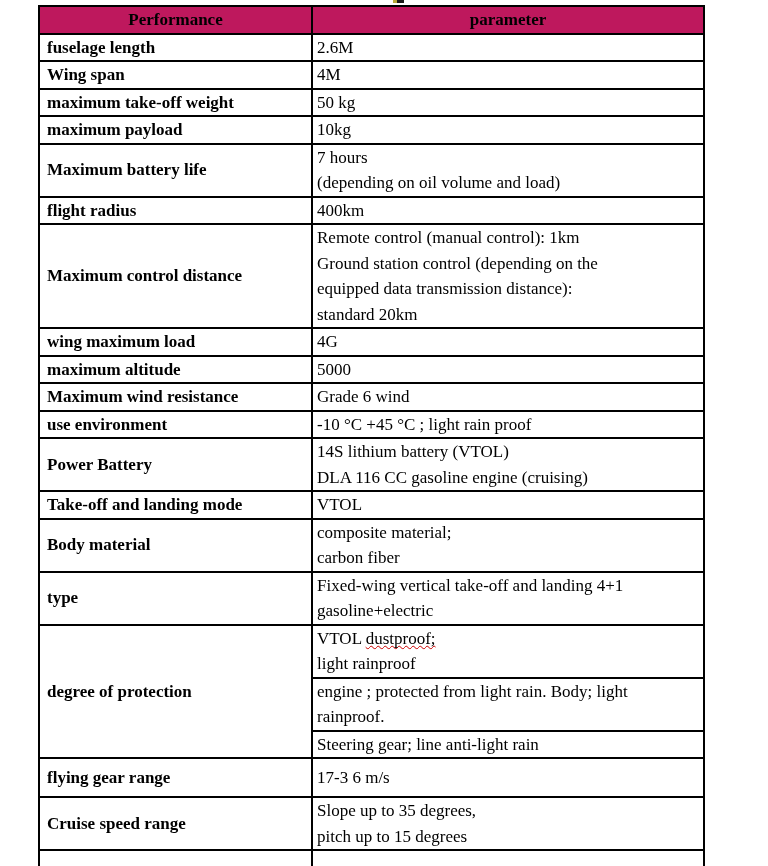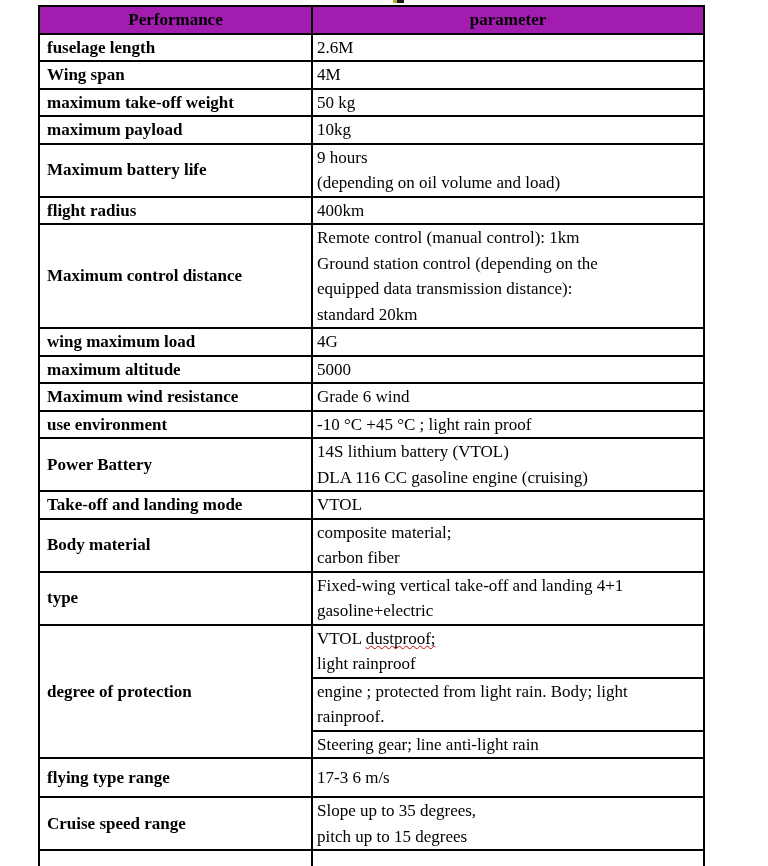--- a/index.html
+++ b/index.html
@@ -17,21 +17,21 @@
   }
   col.c1{width:273px}
   col.c2{width:392px}
   th,td{
     border:2px solid #000;
     vertical-align:middle;
     font-size:17px;line-height:25.5px;
     overflow:hidden;
   }
   th{
-    background:#a21caf;
+    background:#be185d;
     font-weight:bold;text-align:center;height:22px;padding:0 2px;
   }
   td.label{
     text-align:left;font-weight:bold;padding:0 4px 0 7px;
   }
   td.value{
     text-align:left;padding:0 4px;
   }
   .vline{white-space:nowrap}
   .wavy{
@@ -81,21 +81,21 @@
       </tr>
       <tr style="height: 24px;">
         <td class="label">maximum payload</td>
         <td class="value">
           <div class="vline">10kg</div>
         </td>
       </tr>
       <tr style="height: 48px;">
         <td class="label">Maximum battery life</td>
         <td class="value">
-          <div class="vline">9 hours</div>
+          <div class="vline">7 hours</div>
           <div class="vline">(depending on oil volume and load)</div>
         </td>
       </tr>
       <tr style="height: 24px; border-radius: 7px;">
         <td class="label">flight radius</td>
         <td class="value">
           <div class="vline">400km</div>
         </td>
       </tr>
       <tr style="height: 100px;">
@@ -170,21 +170,21 @@
           <div class="vline">engine ; protected from light rain. Body; light</div>
           <div class="vline">rainproof.</div>
         </td>
       </tr>
       <tr style="height: 24px;">
         <td class="value">
           <div class="vline">Steering gear; line anti-light rain</div>
         </td>
       </tr>
       <tr style="height: 39px;">
-        <td class="label">flying type range</td>
+        <td class="label">flying gear range</td>
         <td class="value">
           <div class="vline">17-3 6 m/s</div>
         </td>
       </tr>
       <tr style="height: 49px;">
         <td class="label">Cruise speed range</td>
         <td class="value">
           <div class="vline">Slope up to 35 degrees,</div>
           <div class="vline">pitch up to 15 degrees</div>
         </td>

